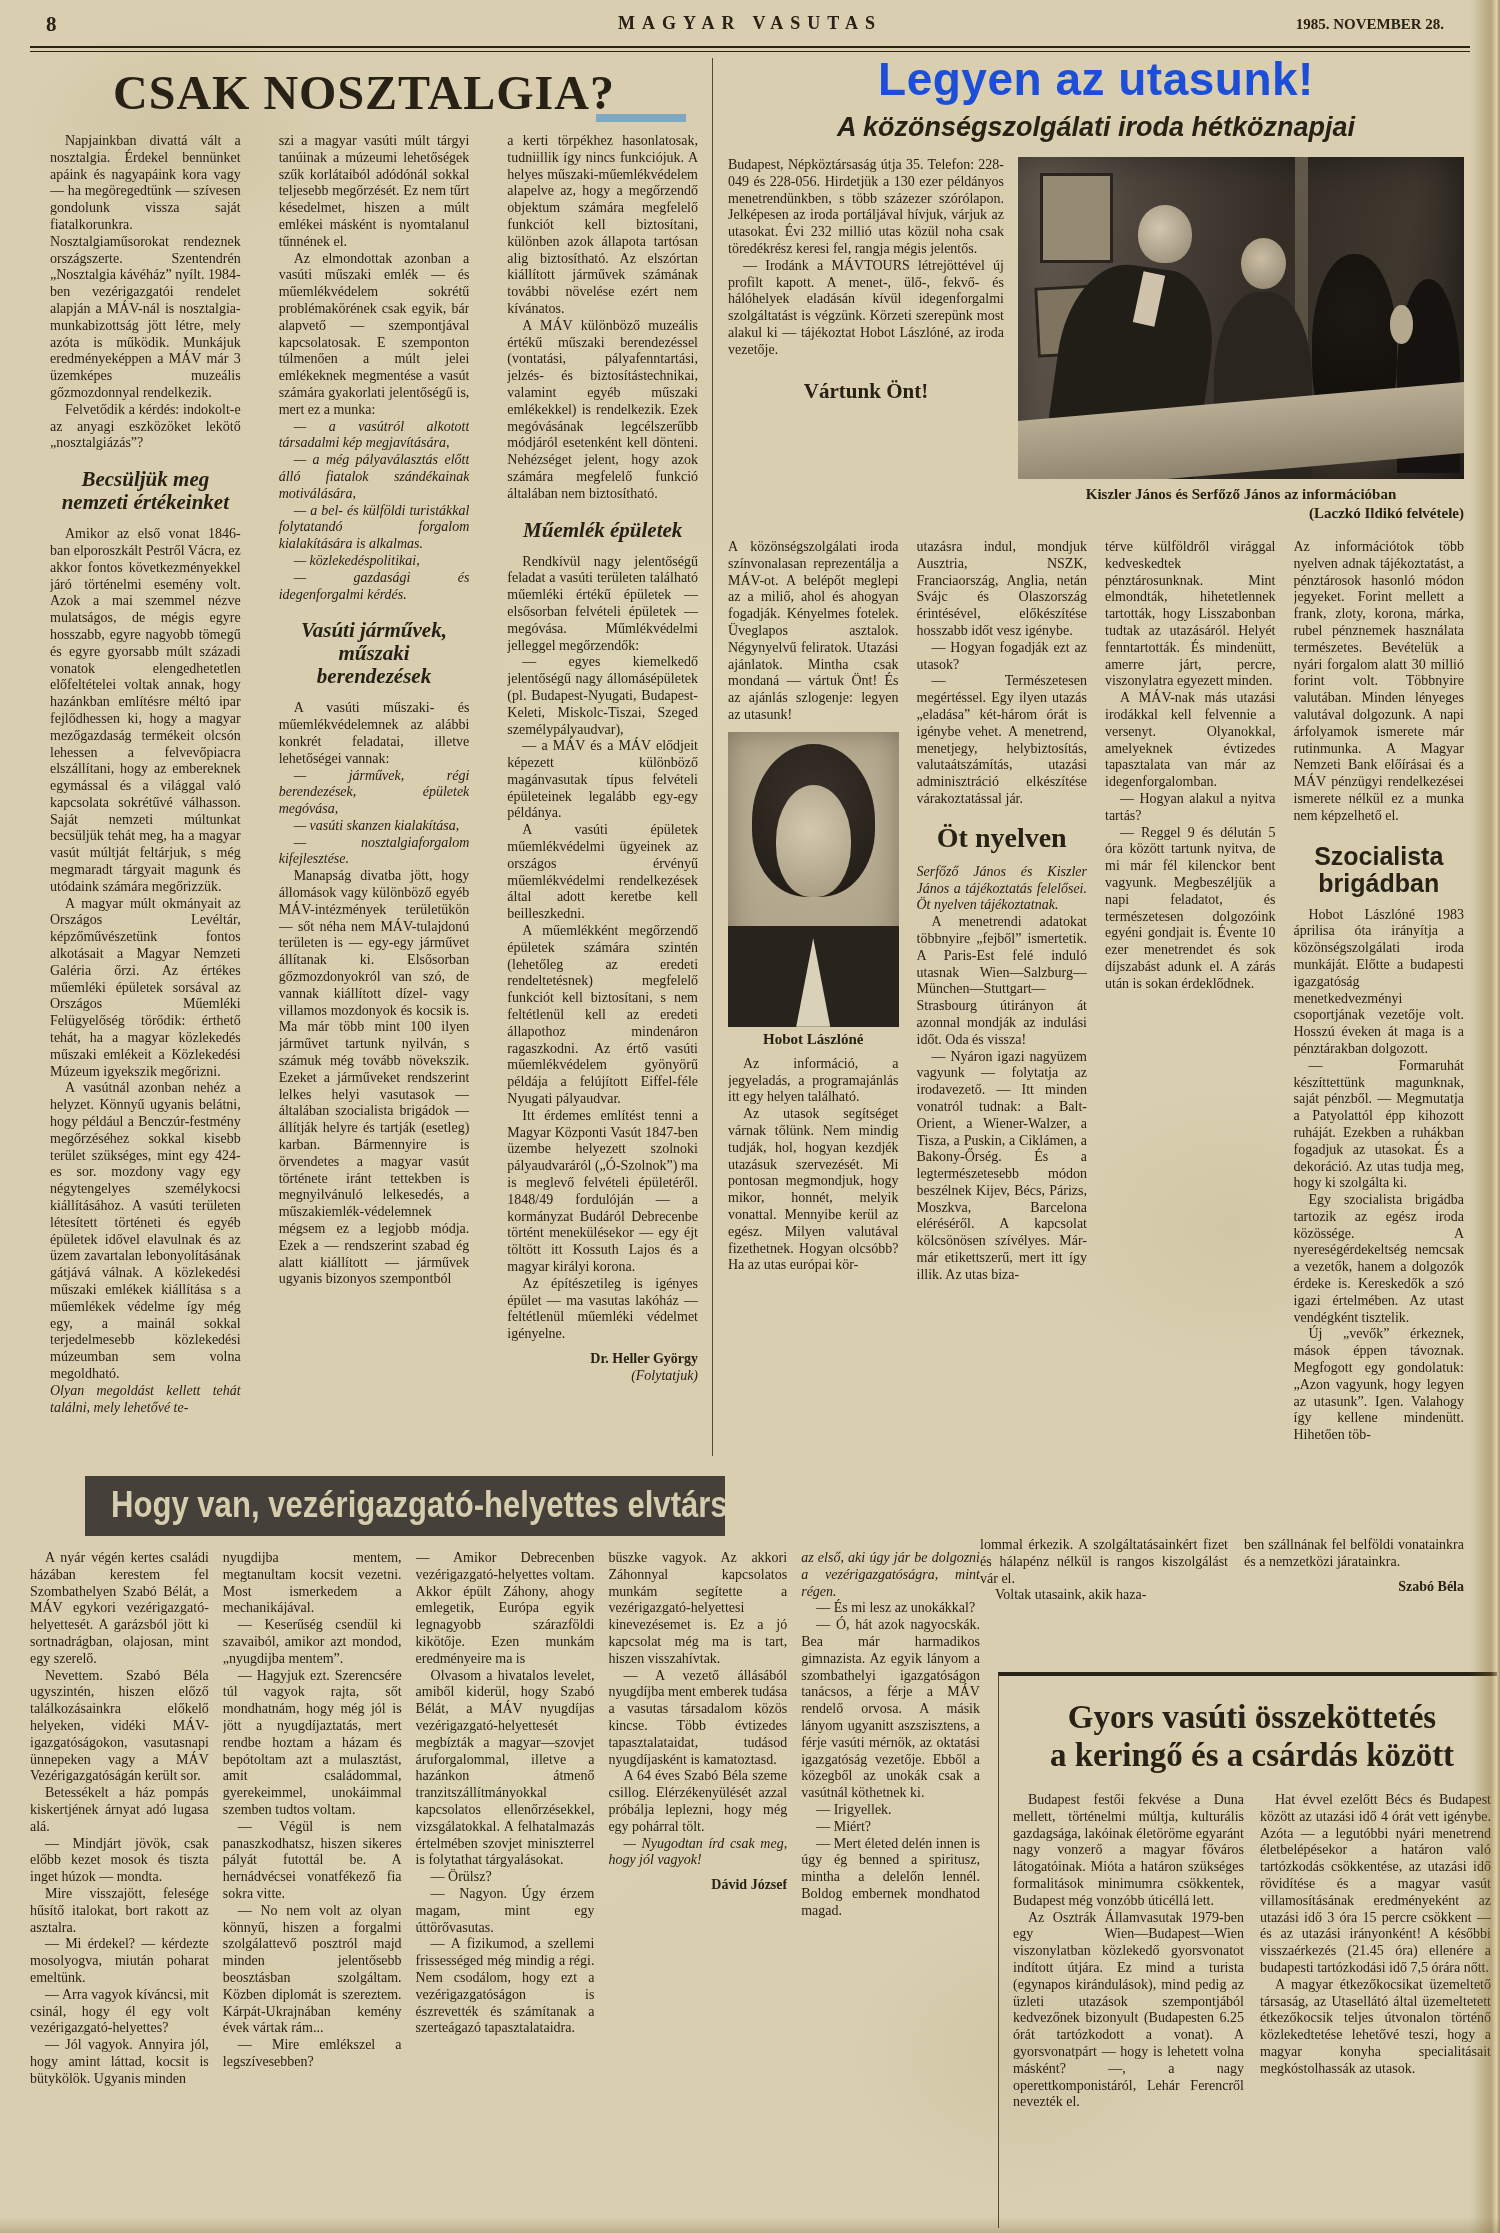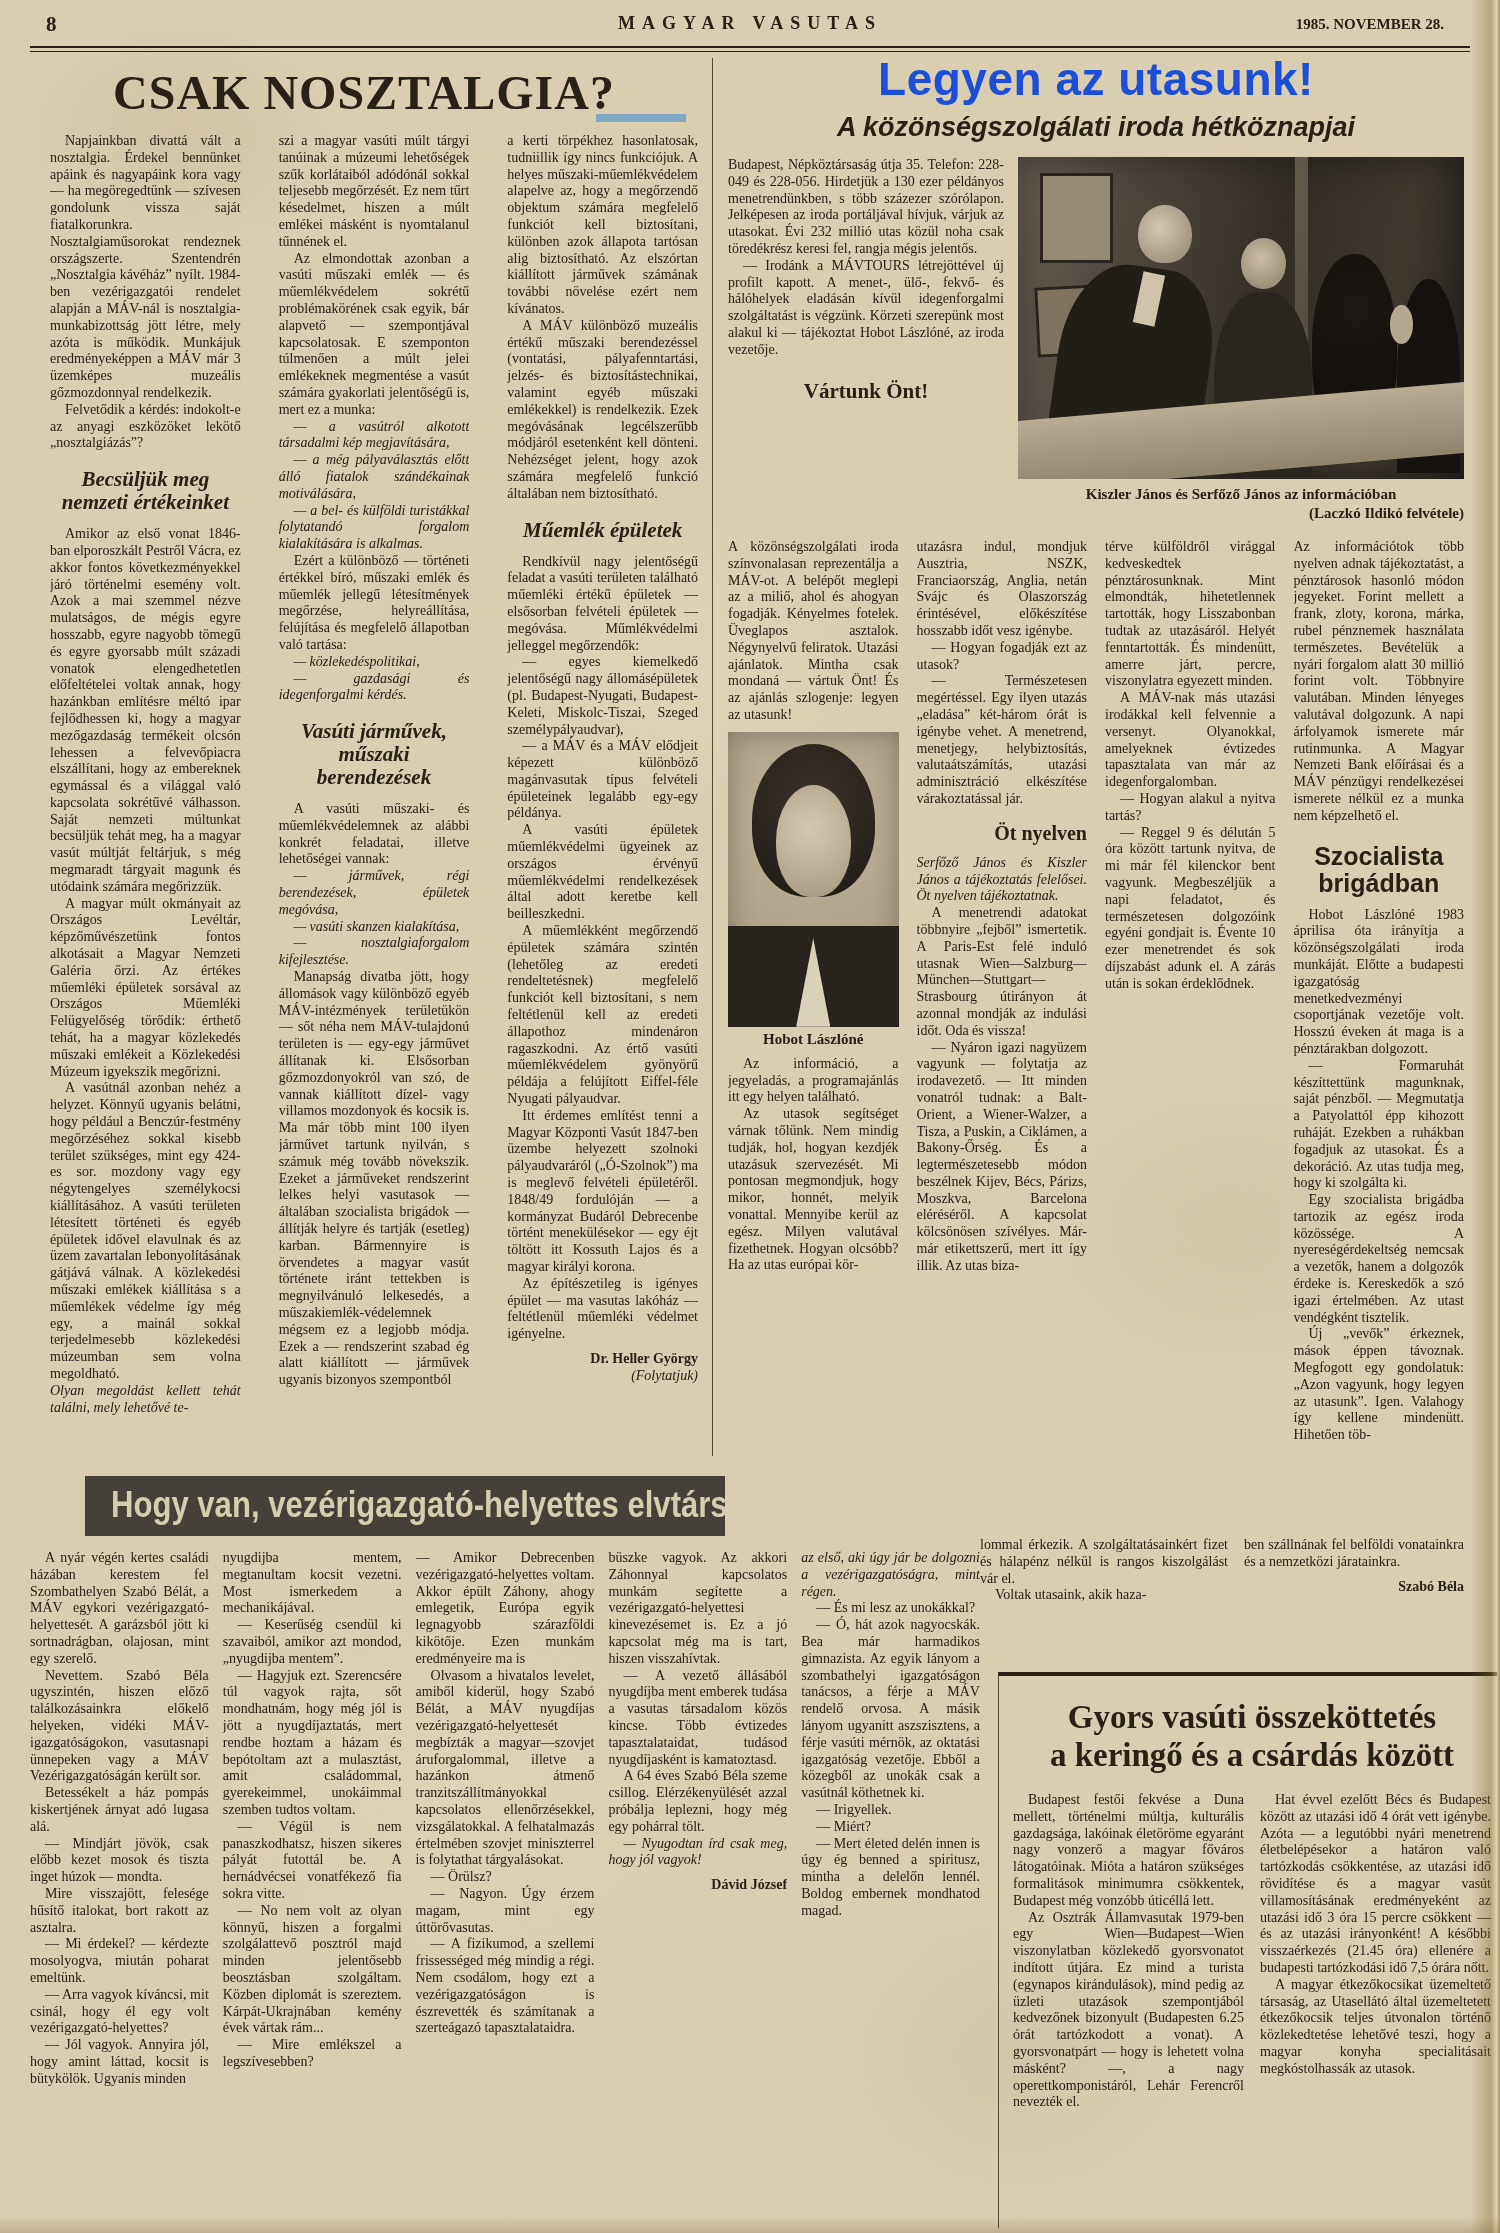--- a/index.html
+++ b/index.html
@@ -76,21 +76,21 @@
   .ph-woman1-hair{left:66%;top:30%;width:19%;height:58%;background:radial-gradient(circle at 50% 30%, #1c1813, #0f0d0a);border-radius:48% 48% 40% 40%;}
   .ph-woman2-hair{left:85%;top:38%;width:14%;height:60%;background:#151210;border-radius:50% 50% 0 0;}
   .ph-woman2-face{left:83.5%;top:46%;width:5%;height:12%;background:#b4a88e;border-radius:50%;}
   .ph-desk{left:0;bottom:-4%;width:100%;height:22%;background:linear-gradient(#b8ac93,#8e846e);transform:skewY(-5deg);transform-origin:left bottom;}
   .caption{margin-top:6px;font-weight:bold;font-size:15px;line-height:19px;}
   .caption .c1{text-align:center;}
   .caption .c2{text-align:right;}
 
   .cols4{display:flex;gap:18px;margin-top:16px;}
   .rcol{width:172px;height:990px;overflow:hidden;}
-  .colhead{margin:14px 0 10px;text-align:right;font-size:20px;font-weight:bold;}
+  .colhead{margin:14px 0 10px;text-align:center;font-size:28px;font-weight:bold;}
   .colhead-sans{margin:18px 0 10px;text-align:center;font-family:"Liberation Sans",sans-serif;
     font-weight:bold;font-size:25px;line-height:27px;}
   figure.portrait{margin:8px 0 2px;}
   .pt{position:relative;width:100%;height:295px;overflow:hidden;
     background:radial-gradient(circle at 50% 30%, #bfb49a, #a2967c);box-shadow:inset 0 0 26px rgba(40,30,15,.35);}
   .pt-hair{position:absolute;left:14%;top:4%;width:72%;height:52%;
     background:radial-gradient(circle at 50% 35%, #3a322a, #1e1a14);border-radius:50% 50% 44% 44%;}
   .pt-face{position:absolute;left:28%;top:18%;width:44%;height:38%;
     background:radial-gradient(circle at 45% 40%, #d4c8ae, #a3977d);border-radius:50% 50% 46% 46%;}
   .pt-body{position:absolute;left:0;bottom:0;width:100%;height:34%;background:#28231d;}
@@ -140,21 +140,20 @@
         <p>A magyar múlt okmányait az Országos Levéltár, képzőművészetünk fontos alkotásait a Magyar Nemzeti Galéria őrzi. Az értékes műemléki épületek sorsával az Országos Műemléki Felügyelőség törődik: érthető tehát, ha a magyar közlekedés műszaki emlékeit a Közlekedési Múzeum igyekszik megőrizni.</p>
         <p>A vasútnál azonban nehéz a helyzet. Könnyű ugyanis belátni, hogy például a Benczúr-festmény megőrzéséhez sokkal kisebb terület szükséges, mint egy 424-es sor. mozdony vagy egy négytengelyes személykocsi kiállításához. A vasúti területen létesített történeti és egyéb épületek idővel elavulnak és az üzem zavartalan lebonyolításának gátjává válnak. A közlekedési műszaki emlékek kiállítása s a műemlékek védelme így még egy, a mainál sokkal terjedelmesebb közlekedési múzeumban sem volna megoldható.</p>
         <p class="ital-noindent">Olyan megoldást kellett tehát találni, mely lehetővé te-</p>
       </div>
     <div class="col">
         <p class="noindent">szi a magyar vasúti múlt tárgyi tanúinak a múzeumi lehetőségek szűk korlátaiból adódónál sokkal teljesebb megőrzését. Ez nem tűrt késedelmet, hiszen a múlt emlékei másként is nyomtalanul tűnnének el.</p>
         <p>Az elmondottak azonban a vasúti műszaki emlék — és műemlékvédelem sokrétű problémakörének csak egyik, bár alapvető — szempontjával kapcsolatosak. E szemponton túlmenően a múlt jelei emlékeknek megmentése a vasút számára gyakorlati jelentőségű is, mert ez a munka:</p>
         <p class="ital">— a vasútról alkotott társadalmi kép megjavítására,</p>
         <p class="ital">— a még pályaválasztás előtt álló fiatalok szándékainak motiválására,</p>
         <p class="ital">— a bel- és külföldi turistákkal folytatandó forgalom kialakítására is alkalmas.</p>
-        <p>Ezért a különböző — történeti értékkel bíró, műszaki emlék és műemlék jellegű létesítmények megőrzése, helyreállítása, felújítása és megfelelő állapotban való tartása:</p>
         <p class="ital">— közlekedéspolitikai,</p>
         <p class="ital">— gazdasági és idegenforgalmi kérdés.</p>
         <p class="subhead">Vasúti járművek, műszaki berendezések</p>
         <p>A vasúti műszaki- és műemlékvédelemnek az alábbi konkrét feladatai, illetve lehetőségei vannak:</p>
         <p class="ital">— járművek, régi berendezések, épületek megóvása,</p>
         <p class="ital">— vasúti skanzen kialakítása,</p>
         <p class="ital">— nosztalgiaforgalom kifejlesztése.</p>
         <p>Manapság divatba jött, hogy állomások vagy különböző egyéb MÁV-intézmények területükön — sőt néha nem MÁV-tulajdonú területen is — egy-egy járművet állítanak ki. Elsősorban gőzmozdonyokról van szó, de vannak kiállított dízel- vagy villamos mozdonyok és kocsik is. Ma már több mint 100 ilyen járművet tartunk nyilván, s számuk még tovább növekszik. Ezeket a járműveket rendszerint lelkes helyi vasutasok — általában szocialista brigádok — állítják helyre és tartják (esetleg) karban. Bármennyire is örvendetes a magyar vasút története iránt tettekben is megnyilvánuló lelkesedés, a műszakiemlék-védelemnek mégsem ez a legjobb módja. Ezek a — rendszerint szabad ég alatt kiállított — járművek ugyanis bizonyos szempontból</p>
       </div>
     <div class="col">

